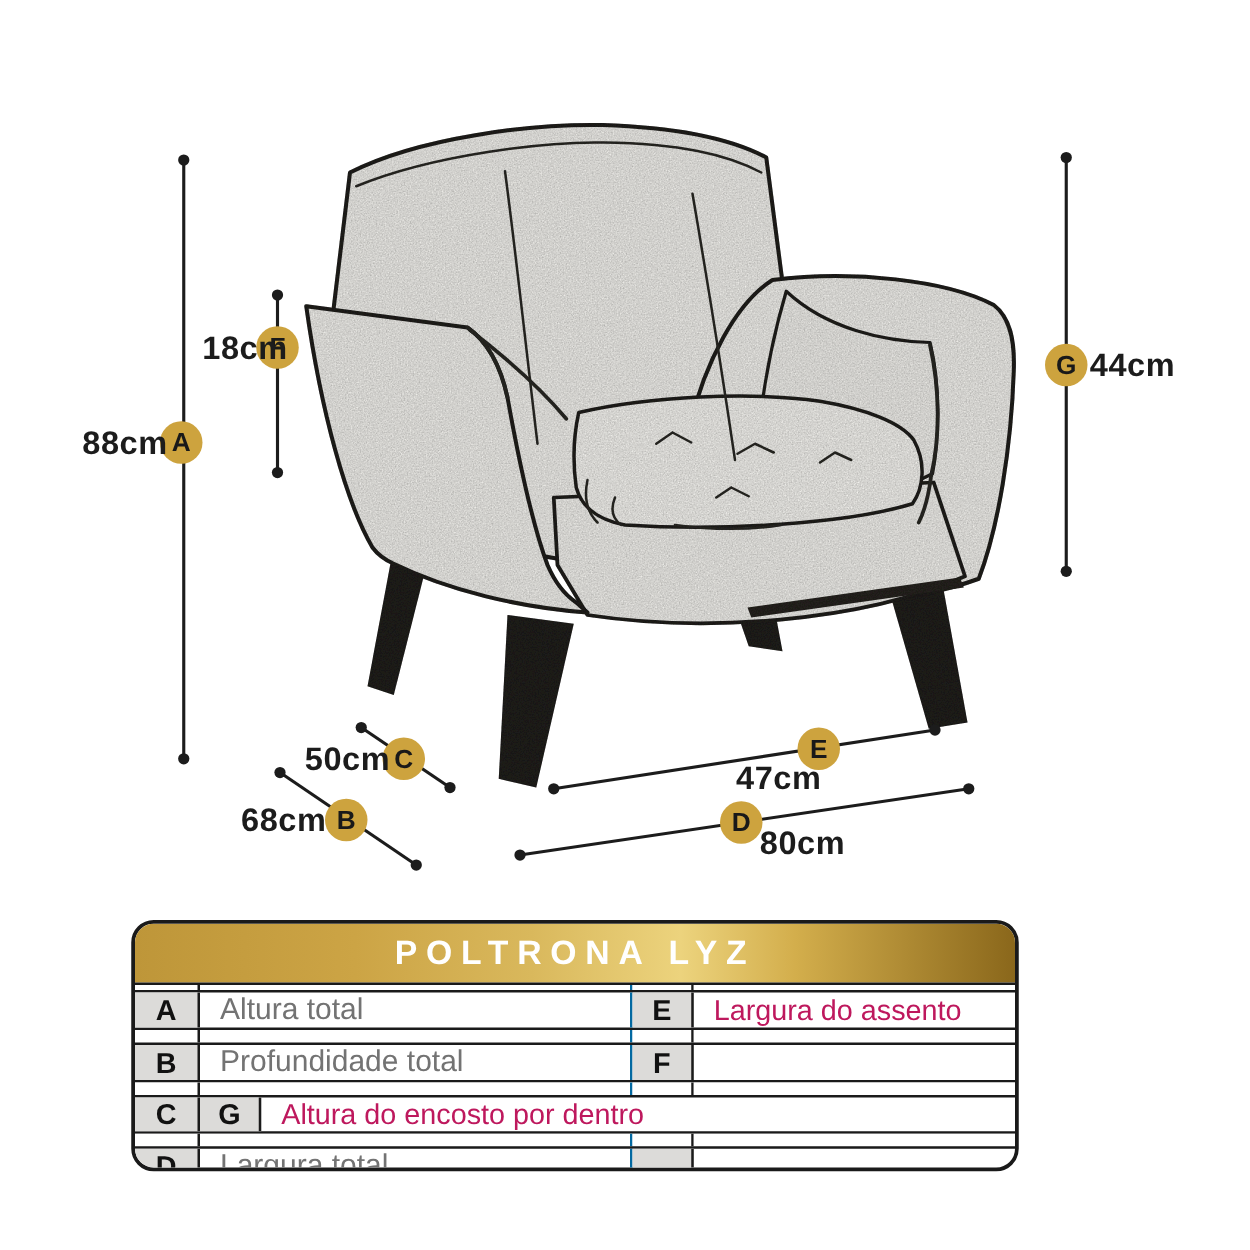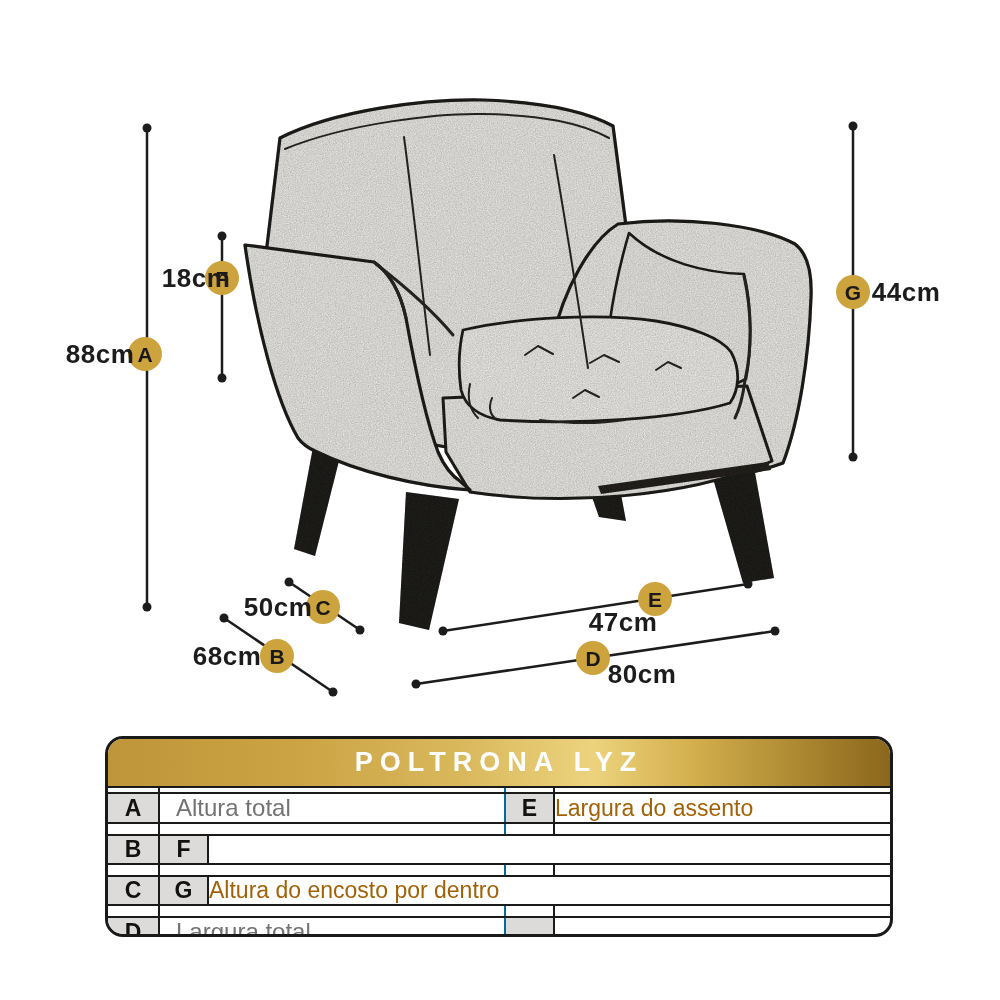--- a/index.html
+++ b/index.html
@@ -15,21 +15,21 @@
     transform:translate(-50%,-50%);line-height:1;
   }
   .dim-value{
     position:absolute;transform:translate(-50%,-50%);
     color:#1c1c1c;font-weight:bold;font-size:26px;white-space:nowrap;line-height:1;
     letter-spacing:0.5px;
   }
 
   
   .legend{
-    position:absolute;left:105px;top:736px;width:788px;height:201px;
+    position:absolute;left:105px;top:736px;width:710px;height:201px;
     border:3px solid #1a1a1a;border-radius:18px;background:#ffffff;
     box-sizing:border-box;display:flex;flex-direction:column;overflow:hidden;
   }
   .legend-header{
     flex:0 0 47px;
     background:linear-gradient(90deg,#BE9639 0%,#CCA445 25%,#D9B85C 45%,#ECD37D 62%,#D3AE4C 75%,#8A671B 100%);
     border-bottom:2px solid #1a1a1a;
     color:#ffffff;font-weight:bold;font-size:27px;letter-spacing:7px;
     display:flex;align-items:center;justify-content:center;
   }
@@ -38,21 +38,21 @@
   .lrow.content.last{flex:1 1 auto;border-bottom:none;}
   .lrow.spacer{flex:0 0 10px;}
   .lrow.spacer.first{flex:0 0 4px;}
   .cell{box-sizing:border-box;display:flex;align-items:center;}
   .cell.letter{flex:0 0 52px;justify-content:center;background:#DCDBD9;
     border-right:2px solid #1a1a1a;font-weight:bold;font-size:23px;color:#111;}
   .cell.desc1{flex:0 0 346px;padding-left:16px;border-right:2px solid #0369a1;
     font-size:24px;color:#737373;}
   .cell.letter2{flex:0 0 49px;justify-content:center;background:#DCDBD9;
     border-right:2px solid #1a1a1a;font-weight:bold;font-size:23px;color:#111;}
-  .cell.desc2{flex:1 1 auto;font-size:23px;color:#a16207;}
+  .cell.desc2{flex:1 1 auto;padding-left:16px;font-size:23px;color:#be185d;}
   .lrow.spacer .cell{background:#ffffff;}
   .lrow.spacer .cell.letter,.lrow.spacer .cell.letter2{background:#ffffff;}
 </style>
 </head>
 <body>
 
 <div class="stage">
 
   <svg width="1000" height="730" viewBox="0 0 1000 730">
     <defs>
@@ -175,20 +175,21 @@
 
     <div class="lrow spacer">
       <div class="cell letter"></div>
         <div class="cell desc1"></div>
         <div class="cell letter2"></div>
         <div class="cell desc2"></div>
     </div>
 
     <div class="lrow content">
       <div class="cell letter">B</div>
+      <div class="cell desc1">Profundidade total</div>
       <div class="cell letter2">F</div>
     </div>
 
     <div class="lrow spacer">
       <div class="cell letter"></div>
         <div class="cell desc1"></div>
         <div class="cell letter2"></div>
         <div class="cell desc2"></div>
     </div>
 

